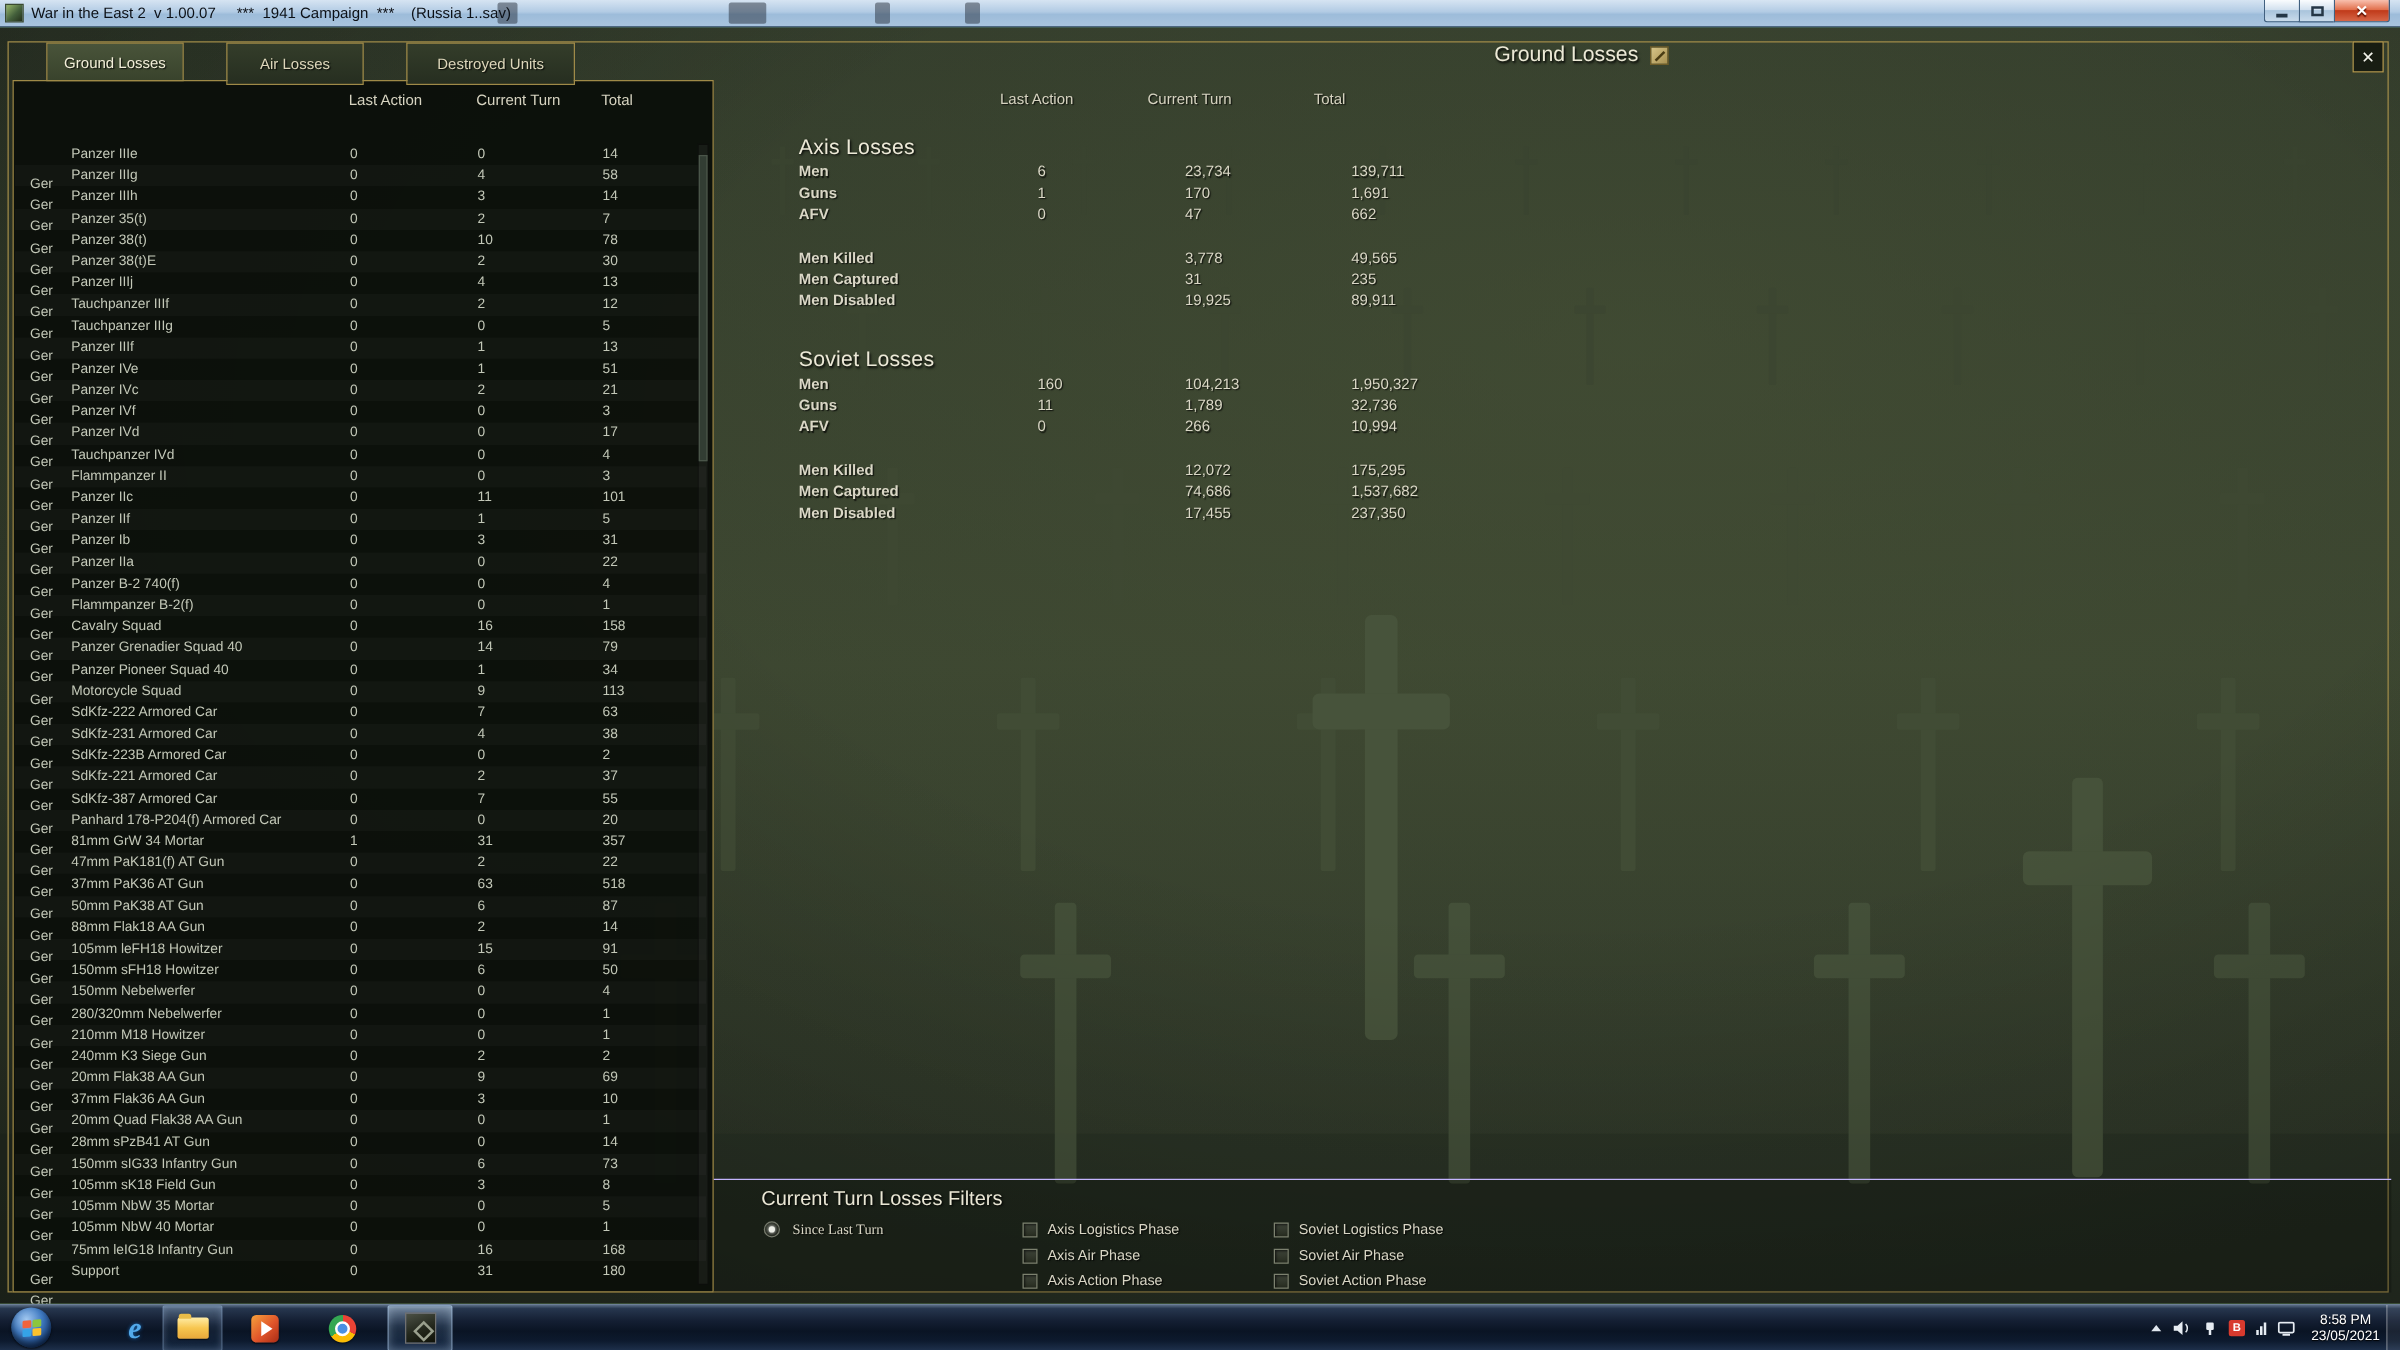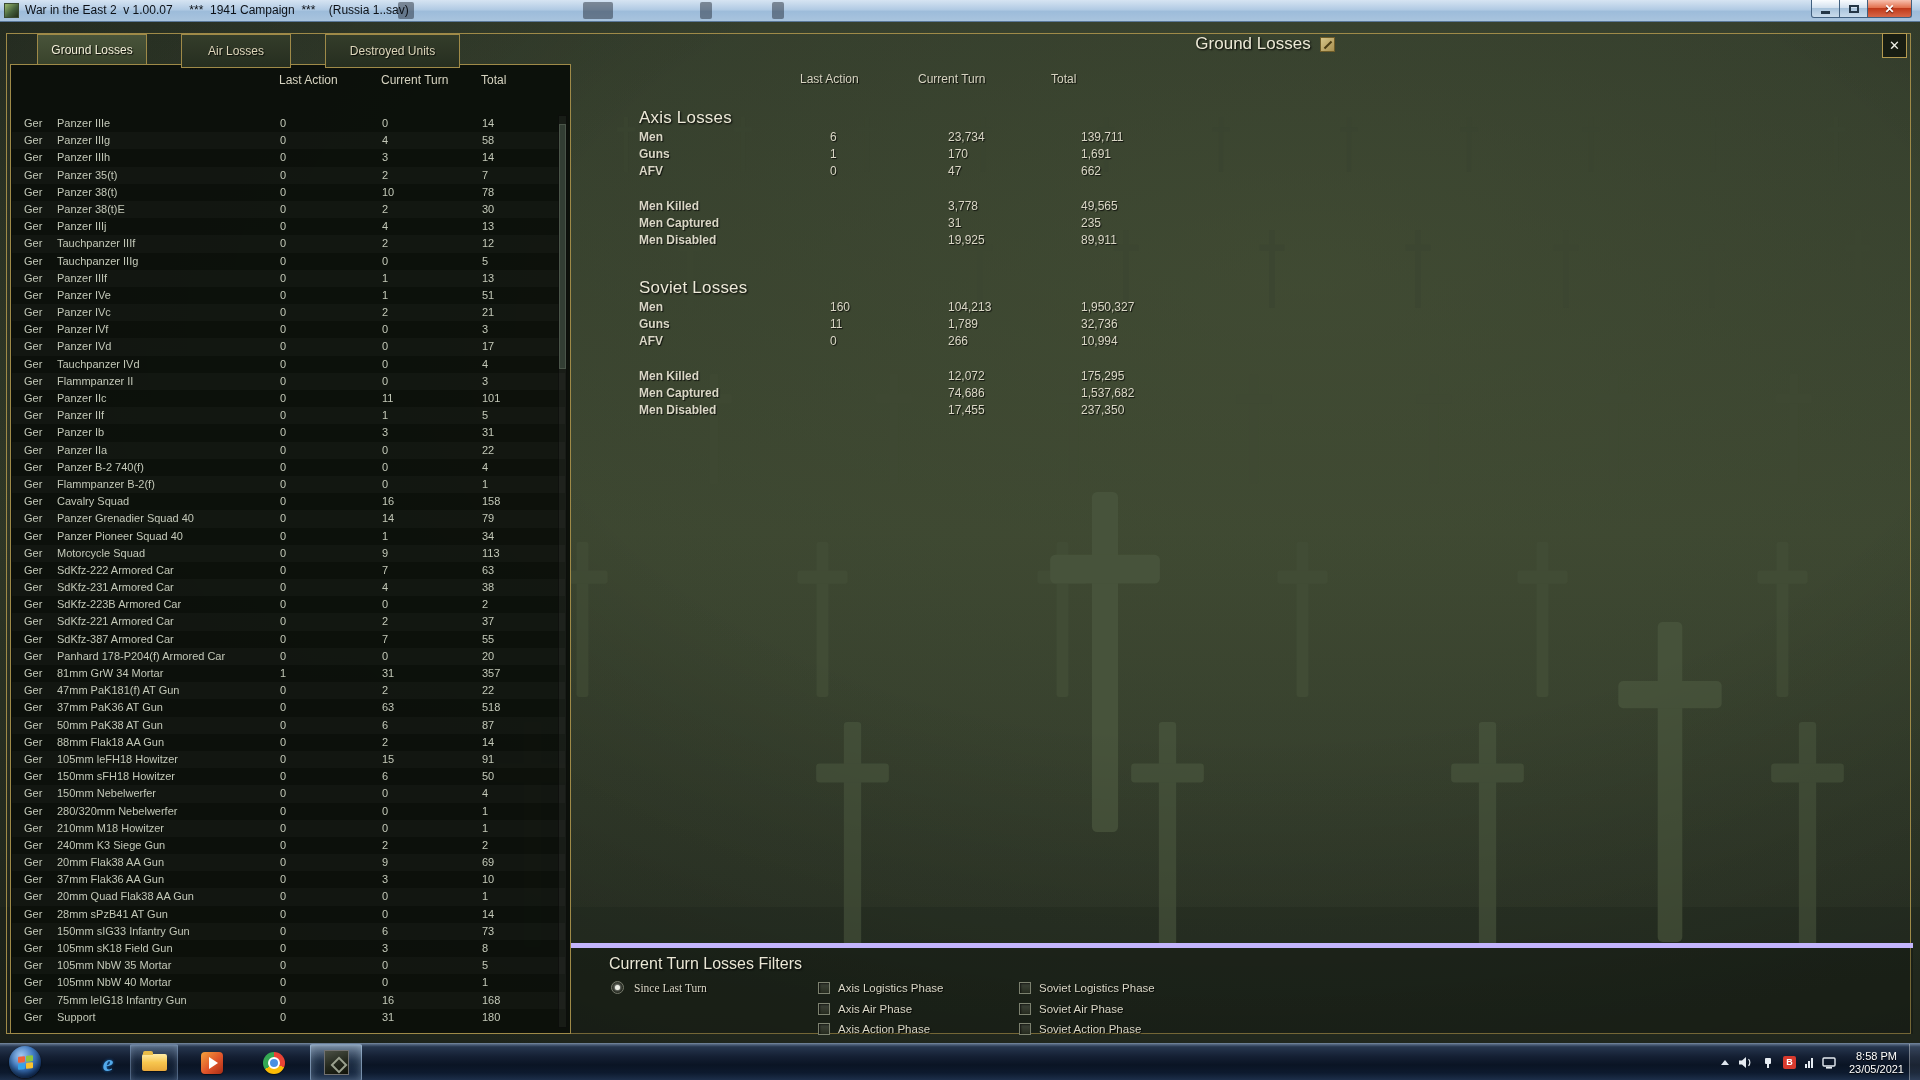--- a/index.html
+++ b/index.html
@@ -57,21 +57,21 @@
   
   .lpanel { position:absolute; left:10px; top:42px; width:561px; height:970px;
     border:1px solid #9f8a48; background:rgba(11,16,10,.97); z-index:5; }
   .lheaders { position:absolute; left:0; top:8px; width:100%; height:16px; font-size:12px; color:#d6d3c0; }
   .lheaders .h-la  { position:absolute; left:268px; }
   .lheaders .h-ct  { position:absolute; left:370px; }
   .lheaders .h-tot { position:absolute; left:470px; }
   .lrows { position:absolute; left:1px; top:50px; width:553px; }
   .lrow { display:flex; height:17.2px; line-height:17.2px; font-size:11px; color:#c3c8b8; padding-left:12px; }
   .lrow.row-odd { background:rgba(255,255,255,.028); }
-  .c-nat  { width:33px;  flex:none; }
+  .c-nat  { width:33px;  flex:none;margin-top:24px; }
   .c-name { width:223px; flex:none; }
   .c-la   { width:102px; flex:none; }
   .c-ct   { width:100px; flex:none; }
   .c-tot  { flex:1; }
   .scroll { position:absolute; right:3px; top:50px; bottom:5px; width:9px; background:rgba(255,255,255,.05);
     border:1px solid rgba(0,0,0,.5); }
   .thumb { position:absolute; left:0; top:8px; width:7px; height:245px; background:#323d33;
     border:1px solid #4a5549; }
 
   
@@ -89,21 +89,21 @@
   .srow { display:flex; height:17.2px; line-height:17.2px; font-size:12px; color:#dad7c6;
     text-shadow:1px 1px 1px rgba(0,0,0,.75); }
   .srow.gap { margin-top:17px; }
   .s-label { width:191px; flex:none;font-weight:bold; }
   .s-la    { width:118px; flex:none; }
   .s-ct    { width:133px; flex:none; }
   .s-tot   { flex:none; }
 
   
   .filters { position:absolute; left:571px; top:921px; width:1342px; height:91px;
-    border-top:5px solid #c4b5fd; background:rgba(8,12,6,.28); z-index:5; }
+    border-top:1px solid #c4b5fd; background:rgba(8,12,6,.28); z-index:5; }
   .ftitle { position:absolute; left:38px; top:7px; font-size:16px; font-weight:500; color:#eae7d5;
     text-shadow:1px 1px 2px #000; }
   .radio-row { position:absolute; left:40px; top:33px; display:flex; align-items:center; cursor:default;font-family:Liberation Serif, serif; }
   .radio { width:13px; height:13px; border-radius:50%; border:1px solid #767a6c; position:relative;
     background:radial-gradient(circle at 40% 35%, #3c4137, #14180f); flex:none; }
   .radio.selected::after { content:""; position:absolute; inset:3px; border-radius:50%;
     background:#eceee6; box-shadow:0 0 3px #fff; }
   .rlabel { margin-left:10px; font-size:11.5px; color:#d8d5c4; text-shadow:1px 1px 1px rgba(0,0,0,.8); }
   .cbgrid { position:absolute; left:247px; top:30px; display:grid;
     grid-template-rows:repeat(3, 20.4px); grid-auto-flow:column; grid-template-columns:201px auto; }

